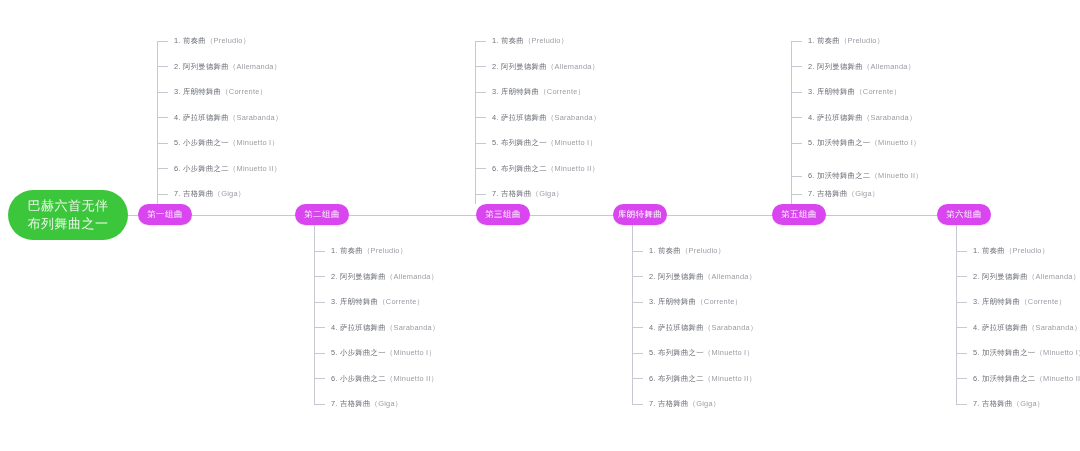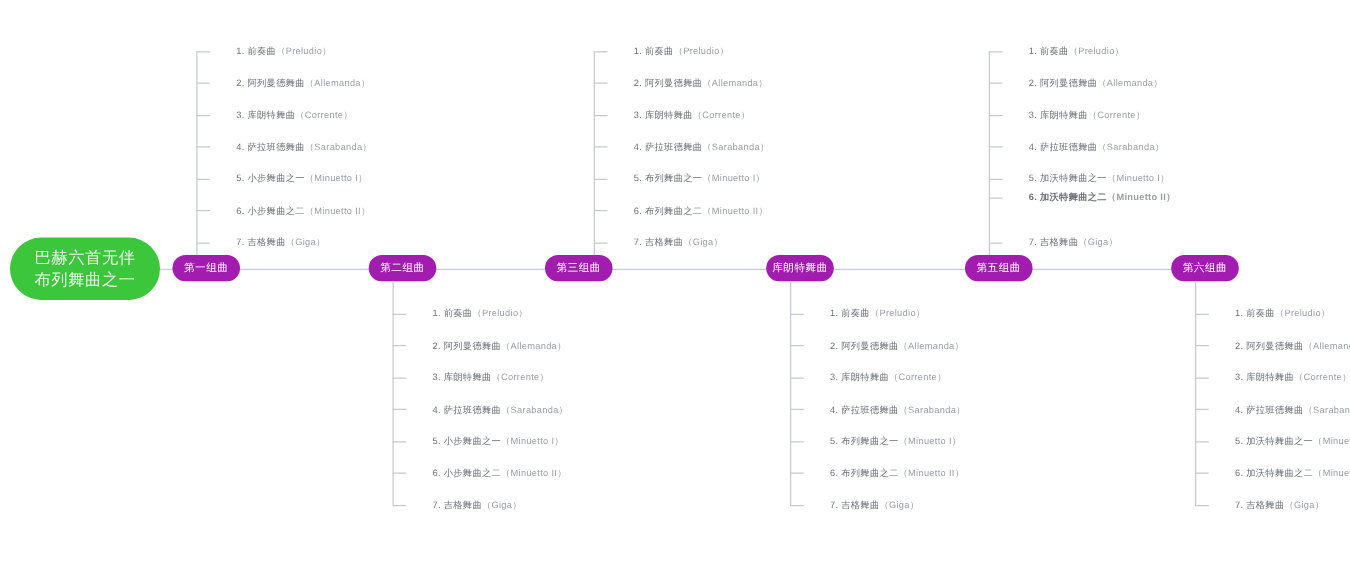--- a/index.html
+++ b/index.html
@@ -54,21 +54,21 @@
     background: #c6c9d2;
   }
 
   
   .suite-node {
     position: absolute;
     top: 204px;
     width: 54px;
     height: 21px;
     border-radius: 11px;
-    background: #a21caf;
+    background: #d946ef;
     color: #ffffff;
     display: flex;
     align-items: center;
     justify-content: center;
     font-size: 8.5px;
     letter-spacing: 0.4px;
     white-space: nowrap;
     box-shadow: 0 1px 1px rgba(0,0,0,0.08);
   }
 
@@ -94,21 +94,21 @@
     align-items: center;
     white-space: nowrap;
   }
   .item-stub {
     width: 11px;
     height: 1px;
     background: #c6c9d2;
     flex: 0 0 auto;
   }
   .item-text {
-    margin-left: 21px;
+    margin-left: 6px;
     font-size: 7.4px;
     color: #6d7078;
     letter-spacing: 0.25px;
     line-height: 12px;
     text-align: right;
   }
   .item-text .lat {
     color: #9a9da4;
   }
 
@@ -209,21 +209,21 @@
         <div class="item-text"><span>5.</span> <span>小步舞曲之一</span><span class="lat">（Minuetto I）</span></div>
       </div>
       <div class="item" style="left: 314px; top: 372.5px;">
         <div class="item-stub"></div>
         <div class="item-text"><span>6.</span> <span>小步舞曲之二</span><span class="lat">（Minuetto II）</span></div>
       </div>
       <div class="item" style="left: 314px; top: 398px;">
         <div class="item-stub"></div>
         <div class="item-text"><span>7.</span> <span>吉格舞曲</span><span class="lat">（Giga）</span></div>
       </div>
-      <div class="suite-node" style="left: 436px;">
+      <div class="suite-node" style="left: 476px;">
         <span>第三组曲</span>
       </div>
       <div class="branch-stem" style="left: 475px; top: 194px; height: 10px;"></div>
       <div class="item-spine" style="left: 475px; top: 41px; height: 153px;"></div>
       <div class="item" style="left: 475px; top: 35px;">
         <div class="item-stub"></div>
         <div class="item-text"><span>1.</span> <span>前奏曲</span><span class="lat">（Preludio）</span></div>
       </div>
       <div class="item" style="left: 475px; top: 60.5px;">
         <div class="item-stub"></div>
@@ -300,21 +300,21 @@
         <div class="item-text"><span>3.</span> <span>库朗特舞曲</span><span class="lat">（Corrente）</span></div>
       </div>
       <div class="item" style="left: 791px; top: 111.5px;">
         <div class="item-stub"></div>
         <div class="item-text"><span>4.</span> <span>萨拉班德舞曲</span><span class="lat">（Sarabanda）</span></div>
       </div>
       <div class="item" style="left: 791px; top: 137px;">
         <div class="item-stub"></div>
         <div class="item-text"><span>5.</span> <span>加沃特舞曲之一</span><span class="lat">（Minuetto I）</span></div>
       </div>
-      <div class="item" style="left: 791px; top: 152px; font-weight: bold;">
+      <div class="item" style="left: 791px; top: 170px;">
         <div class="item-stub"></div>
         <div class="item-text"><span>6.</span> <span>加沃特舞曲之二</span><span class="lat">（Minuetto II）</span></div>
       </div>
       <div class="item" style="left: 791px; top: 188px;">
         <div class="item-stub"></div>
         <div class="item-text"><span>7.</span> <span>吉格舞曲</span><span class="lat">（Giga）</span></div>
       </div>
       <div class="suite-node" style="left: 937px;">
         <span>第六组曲</span>
       </div>

